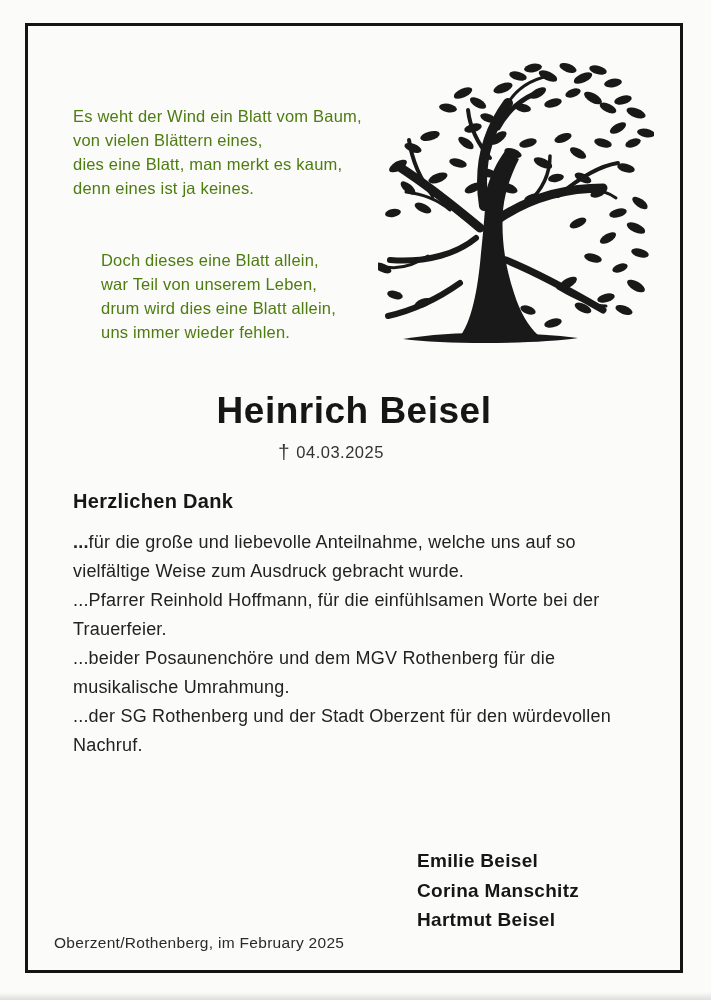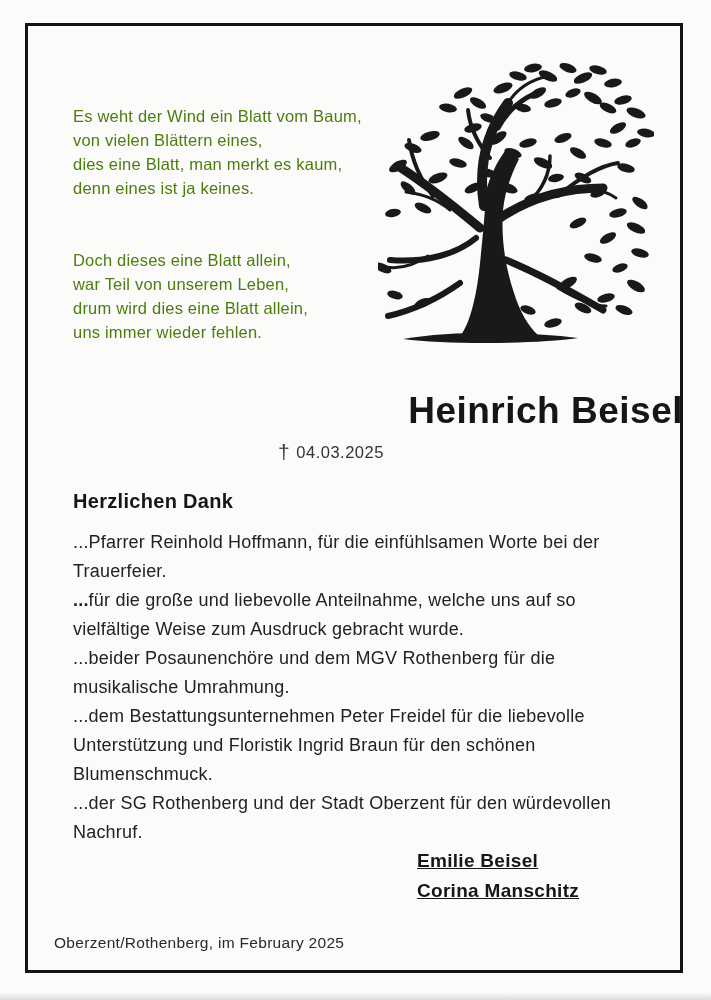--- a/index.html
+++ b/index.html
@@ -21,31 +21,31 @@
   }
   .poem {
     position: absolute;
     left: 73px; top: 80px;
     font-size: 16.5px;
     line-height: 24px;
     letter-spacing: 0.2px;
     white-space: pre-line;
     color: #4d7c0f;
   }
-  .poem .stanza2 { margin-top: 24px; }
+  .poem .stanza2 { margin-top: 24px; margin-left: 28px; }
   .tree {
     position: absolute;
     left: 378px; top: 48px;
     width: 276px; height: 300px;
   }
   .memorial-name {
     position: absolute;
     left: 25px; top: 390px;
     width: 658px;
-    text-align: right;
+    text-align: center;
     font-size: 37px;
     font-weight: bold;
     letter-spacing: 0.5px;
     color: #161616;
   }
   .memorial-date {
     position: absolute;
     left: 25px; top: 440px;
     width: 612px;
     text-align: center;
@@ -80,21 +80,20 @@
   .thanks-body p { margin: 0; }
   .thanks-body .lead { font-weight: bold; }
   .mourners {
     position: absolute;
     left: 417px; top: 846px;
     font-size: 19px;
     font-weight: bold;
     line-height: 29.5px;
     letter-spacing: 0.3px;
     color: #161616;
-    text-decoration: underline;
   }
   .footer {
     position: absolute;
     left: 54px; top: 934px;
     font-size: 15.5px;
     letter-spacing: 0.3px;
     color: #2a2a2a;
   }
   .bottom-shade {
     position: absolute;
@@ -217,27 +216,27 @@
 
 <div class="memorial-name">Heinrich Beisel</div>
 
 <div class="memorial-date">
   <span class="cross">†</span><span>04.03.2025</span>
 </div>
 
 <div class="thanks-heading">Herzlichen Dank</div>
 
 <div class="thanks-body">
+  <p><span class="lead">...</span><span>für die große und liebevolle Anteilnahme, welche uns auf so vielfältige Weise zum Ausdruck gebracht wurde.</span></p>
   <p>...Pfarrer Reinhold Hoffmann, für die einfühlsamen Worte bei der Trauerfeier.</p>
-  <p><span class="lead">...</span><span>für die große und liebevolle Anteilnahme, welche uns auf so vielfältige Weise zum Ausdruck gebracht wurde.</span></p>
   <p>...beider Posaunenchöre und dem MGV Rothenberg für die musikalische Umrahmung.</p>
-  <p>...dem Bestattungsunternehmen Peter Freidel für die liebevolle Unterstützung und Floristik Ingrid Braun für den schönen Blumenschmuck.</p>
   <p>...der SG Rothenberg und der Stadt Oberzent für den würdevollen Nachruf.</p>
 </div>
 
 <div class="mourners">
   <div>Emilie Beisel</div>
   <div>Corina Manschitz</div>
+  <div>Hartmut Beisel</div>
 </div>
 
 <div class="footer">Oberzent/Rothenberg, im February 2025</div>
 
 <div class="bottom-shade"></div>
 
 </body></html>

